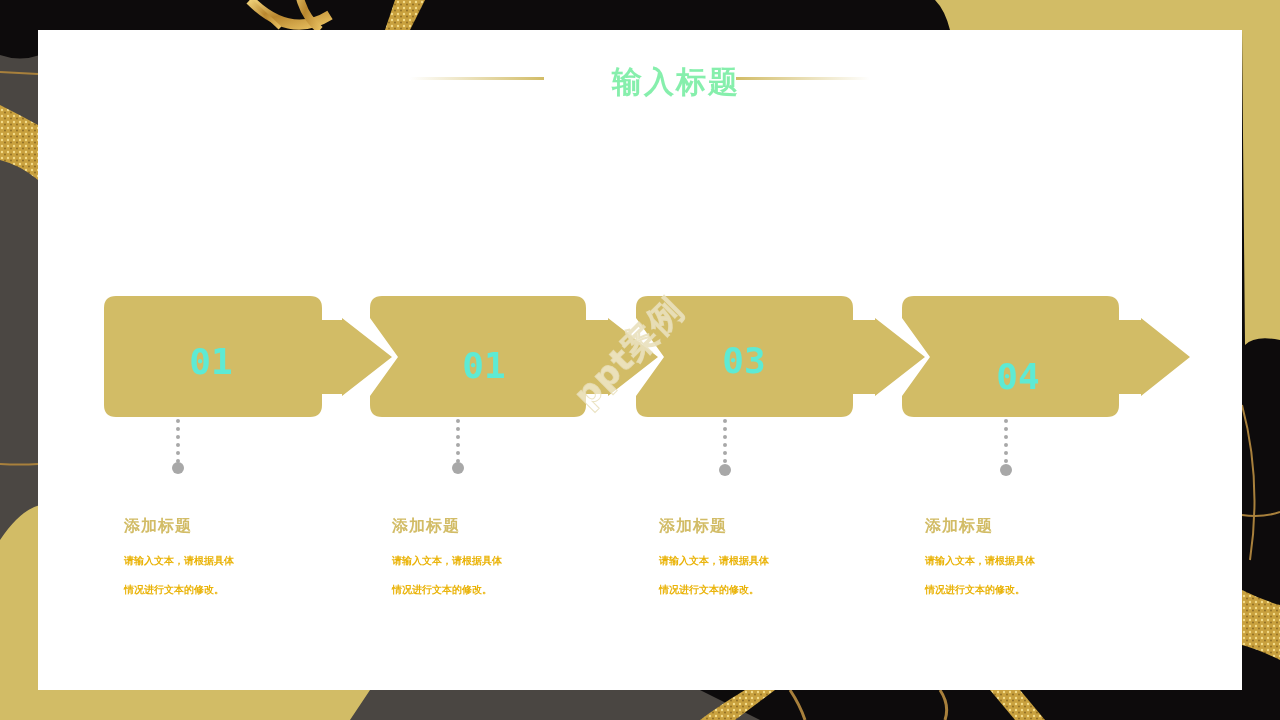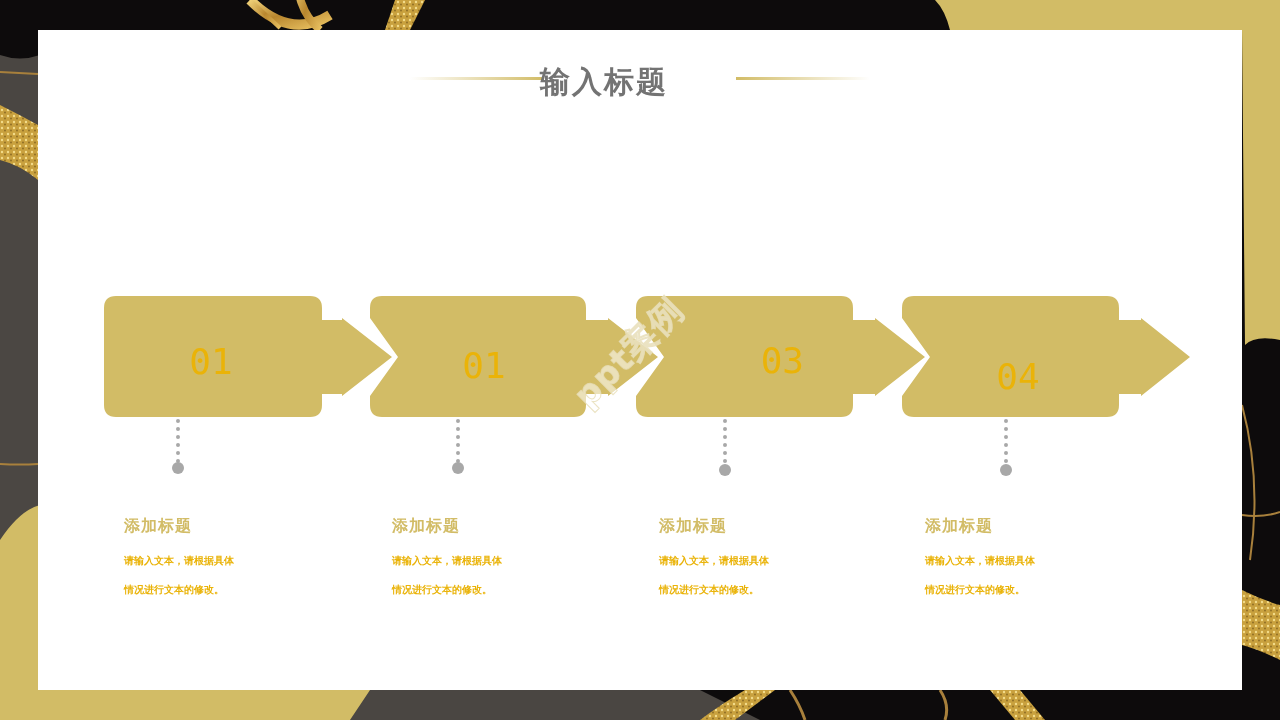--- a/index.html
+++ b/index.html
@@ -12,28 +12,28 @@
   .slide-card {
     position: absolute; left: 38px; top: 30px; width: 1204px; height: 660px;
     background: #ffffff;
   }
   .title-line {
     position: absolute; top: 77px; height: 3px;
   }
   .title-line.left { left: 410px; width: 134px; background: linear-gradient(to right, rgba(210,188,102,0), #d2bc66); }
   .title-line.right { left: 736px; width: 134px; background: linear-gradient(to left, rgba(210,188,102,0), #d2bc66); }
   .page-title {
-    position: absolute; left: 540px; top: 60px; width: 200px; text-align: left;
-    font-size: 30px; font-weight: bold; color: #737373; letter-spacing: 2px;
+    position: absolute; left: 540px; top: 60px; width: 200px; text-align: right;
+    font-size: 30px; font-weight: bold; color: #86efac; letter-spacing: 2px;
     line-height: 44px;
   }
   .step-shape { position: absolute; }
   .step-num {
-    position: absolute; color: #eab308; font-family: "DejaVu Sans Mono", monospace;
-    font-size: 36px; font-weight: normal; text-align: center; width: 120px; line-height: 40px;
+    position: absolute; color: #5eead4; font-family: "DejaVu Sans Mono", monospace;
+    font-size: 36px; font-weight: bold; text-align: center; width: 120px; line-height: 40px;
   }
   .connector {
     position: absolute; width: 4px; border-left: 4px dotted #a8a8a8; height: 44px;
   }
   .dot {
     position: absolute; width: 12px; height: 12px; border-radius: 50%; background: #a8a8a8;
   }
   .step-title {
     position: absolute; font-size: 16px; font-weight: bold; color: #d2bc66; line-height: 28px;
     letter-spacing: 1px;
@@ -113,21 +113,21 @@
     <path d="M648 296 H841 Q853 296 853 308 V320 H875 V318 L925 357 L875 396 V394 H853 V405 Q853 417 841 417 H648 Q636 417 636 405 V396 L664 357 L636 318 V308 Q636 296 648 296 Z" fill="#d2bc66"></path>
   </g>
 
   <g>
     <path d="M914 296 H1107 Q1119 296 1119 308 V320 H1141 V318 L1190 357 L1141 396 V394 H1119 V405 Q1119 417 1107 417 H914 Q902 417 902 405 V396 L930 357 L902 318 V308 Q902 296 914 296 Z" fill="#d2bc66"></path>
   </g>
 </svg>
 
 <div class="step-num" style="left:151px; top:342px;">01</div>
 <div class="step-num" style="left:424px; top:346px;">01</div>
-<div class="step-num" style="left:684px; top:341px;text-align:right;">03</div>
+<div class="step-num" style="left:684px; top:341px;">03</div>
 <div class="step-num" style="left:958px; top:357px;">04</div>
 
 <div class="watermark">ppt案例</div>
 
 <div class="connector" style="left:176px; top:419px;"></div>
 <div class="dot" style="left:172px; top:462px;"></div>
 <div class="connector" style="left:456px; top:419px;"></div>
 <div class="dot" style="left:452px; top:462px;"></div>
 <div class="connector" style="left:723px; top:419px;"></div>
 <div class="dot" style="left:719px; top:464px;"></div>

